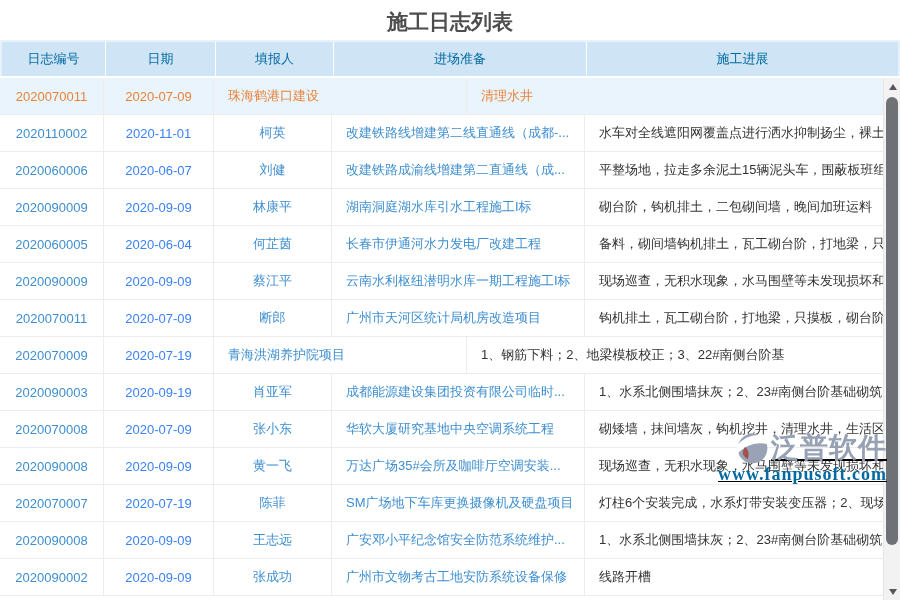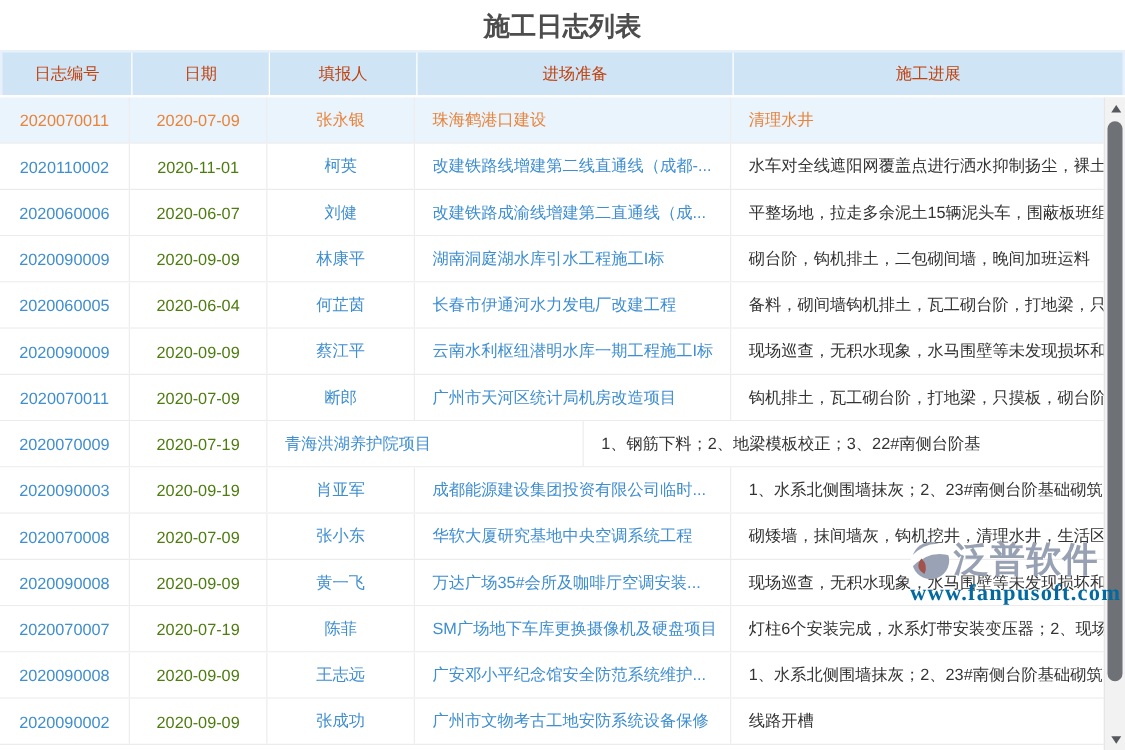--- a/index.html
+++ b/index.html
@@ -7,57 +7,57 @@
               font-family:"Liberation Sans","DejaVu Sans",sans-serif; }
   .page { position:relative; width:900px; height:488px; background:#fff; }
 
   .page-title { height:40px; line-height:43px; text-align:center;
                 font-size:21px; font-weight:bold; color:#4d4d4d; }
 
   
   .thead { display:flex; height:36px; background:#cfe5f6;
            border-top:2px solid #e8f1f9; border-left:2px solid #e8f1f9; border-right:2px solid #e8f1f9; }
   .th { display:flex; align-items:center; justify-content:center;
-        color:#c2410c; font-size:13px; border-right:1px solid #ffffff; }
+        color:#0369a1; font-size:13px; border-right:1px solid #ffffff; }
   .th:last-child { border-right:none; }
   .c1 { width:104px; } .c2 { width:110px; } .c3 { width:118px; }
   .c4 { width:253px; } .c5 { flex:1; min-width:0; }
 
   
   .tbody-wrap { position:relative; height:524px; }
   .rows { margin-right:17px; padding-top:2px; }
   .row { display:flex; height:37px; background:#fff; border-bottom:1px solid #ececec; }
   .cell { display:flex; align-items:center; font-size:13px; color:#2b2b2b;
           border-right:1px solid #ededed; overflow:hidden; white-space:nowrap; }
   .cell.c5 { border-right:none; }
   .cell.center { justify-content:center; }
   .cell.left { padding-left:14px; }
   .link { color:#3e8ed0; cursor:pointer; }
-  .date { color:#4d7c0f; }
+  .date { color:#3b82f6; }
   .progress { color:#333333; }
   .row.selected { background:#eaf4fc; }
   .row.selected .cell, .row.selected .link, .row.selected .date,
   .row.selected .progress { color:#e8833a; }
 
   
   .scrollbar { position:absolute; top:2px; right:0; width:17px; height:522px;
                background:#f2f2f3; border-left:1px solid #e6e6e6; }
   .sb-btn { position:absolute; left:0; width:17px; height:17px;
             display:flex; align-items:center; justify-content:center; background:#f2f2f3; }
   .sb-btn.up { top:0; } .sb-btn.down { bottom:0; }
   .tri-up { width:0; height:0; border-left:4px solid transparent;
             border-right:4px solid transparent; border-bottom:6px solid #55595e; }
   .tri-down { width:0; height:0; border-left:4px solid transparent;
               border-right:4px solid transparent; border-top:6px solid #55595e; }
   .sb-thumb { position:absolute; top:19px; left:2px; width:12px; height:448px;
               background:#6e7175; border-radius:7px; }
 
   
-  .watermark { position:absolute; right:3px; bottom:3px; z-index:9;
-               display:flex; flex-direction:column; align-items:flex-start; pointer-events:none; }
+  .watermark { position:absolute; right:13px; bottom:3px; z-index:9;
+               display:flex; flex-direction:column; align-items:flex-end; pointer-events:none;text-decoration:underline; }
   .wm-top { display:flex; align-items:center; gap:2px; }
   .wm-logo { width:33px; height:33px; }
   .wm-brand { font-size:28px; font-weight:bold; color:#97a1b3; letter-spacing:1px; }
   .wm-url { font-family:"Liberation Serif","DejaVu Serif",serif; font-weight:bold;
             font-size:18px; color:#0369a1; letter-spacing:1px; margin-top:-3px; }
 </style>
 </head>
 <body>
 
 <div class="page">
@@ -71,21 +71,20 @@
     <div class="th c4">进场准备</div>
     <div class="th c5">施工进展</div>
   </div>
 
   <div class="tbody-wrap">
     <div class="rows">
 
       <div class="row selected">
         <div class="cell c1 center link">2020070011</div>
         <div class="cell c2 center date">2020-07-09</div>
-        <div class="cell c3 center link">张永银</div>
         <div class="cell c4 left link">珠海鹤港口建设</div>
         <div class="cell c5 left progress">清理水井</div>
       </div>
 
       <div class="row">
         <div class="cell c1 center link">2020110002</div>
         <div class="cell c2 center date">2020-11-01</div>
         <div class="cell c3 center link">柯英</div>
         <div class="cell c4 left link">改建铁路线增建第二线直通线（成都-...</div>
         <div class="cell c5 left progress">水车对全线遮阳网覆盖点进行洒水抑制扬尘，裸土覆盖</div>

